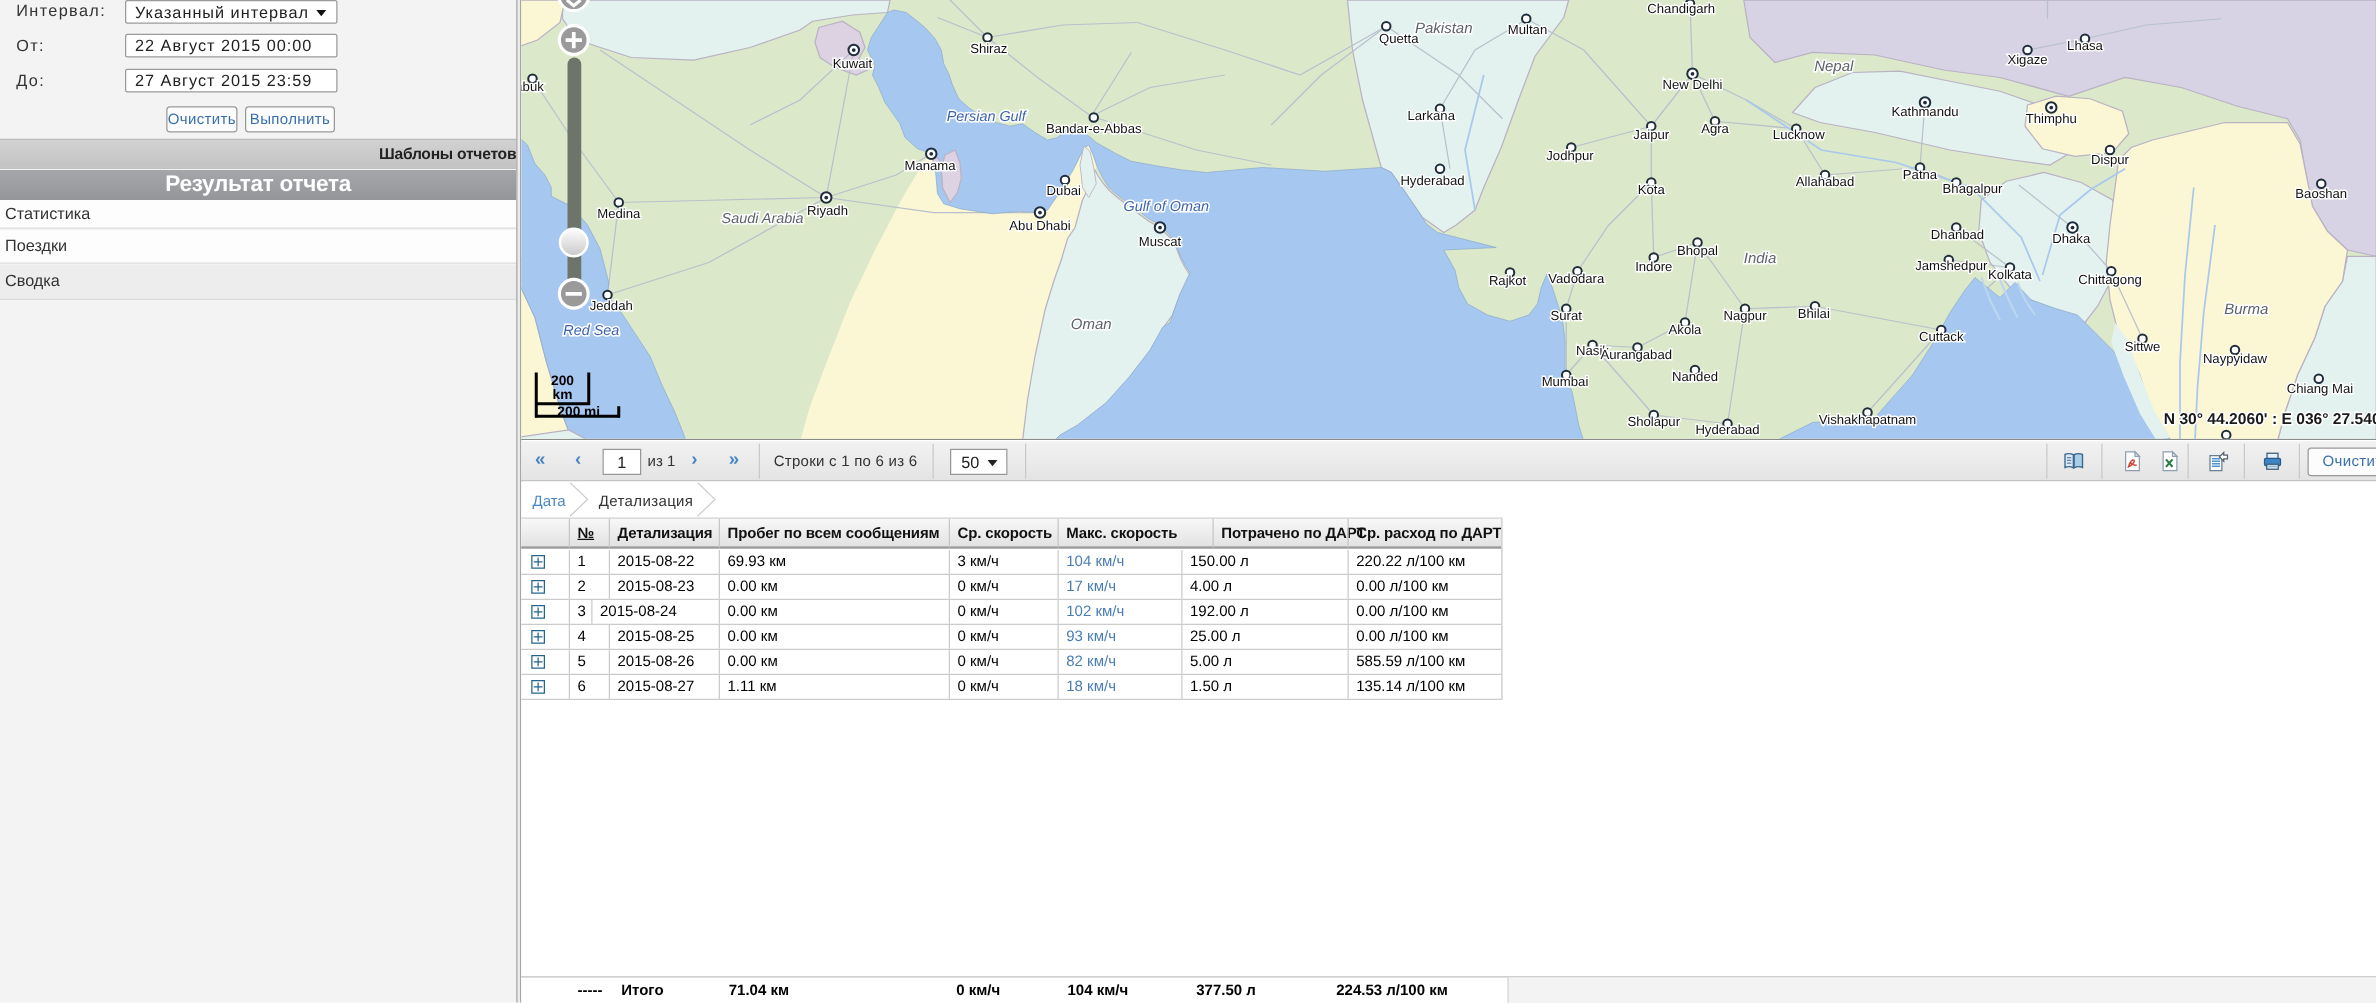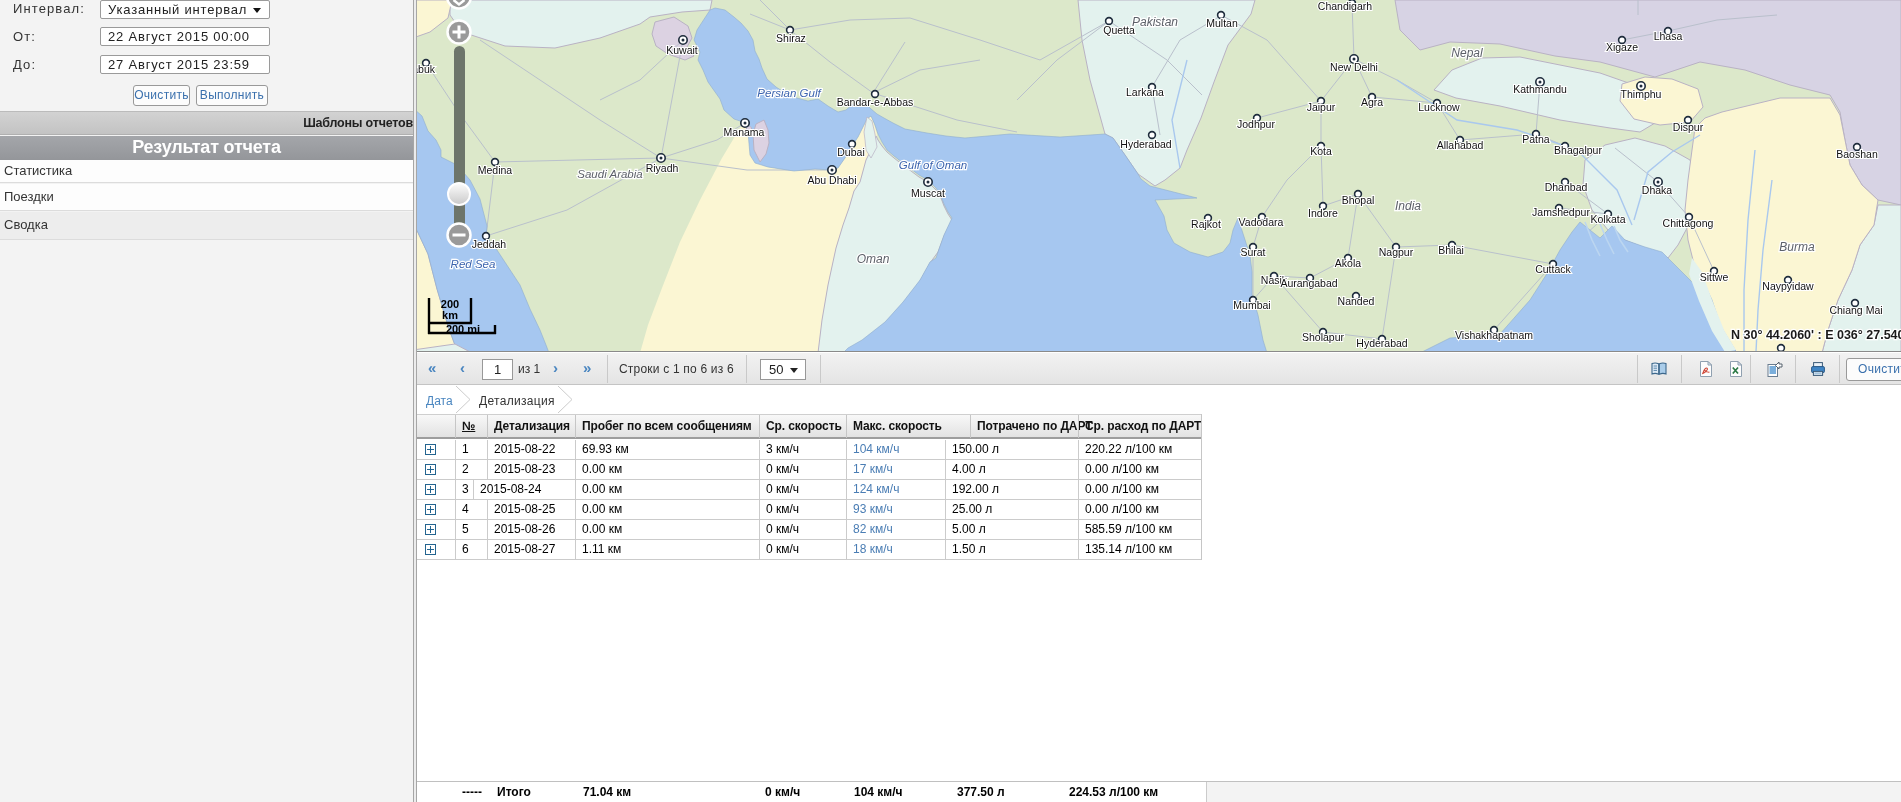--- a/index.html
+++ b/index.html
@@ -410,21 +410,21 @@
     <div class="c blue" style="left:429px;width:98px">17 км/ч</div>
     <div class="c" style="left:528px;width:132px">4.00 л</div>
     <div class="c" style="left:661px;width:123px">0.00 л/100 км</div>
   </div>
   <div class="row" style="top:66px">
       <span class="exp"></span>
     <div class="c" style="left:38px;width:31px">3</div>
     <div class="c" style="left:56px;width:87px">2015-08-24</div>
     <div class="c" style="left:158px;width:183px">0.00 км</div>
     <div class="c" style="left:342px;width:86px">0 км/ч</div>
-    <div class="c blue" style="left:429px;width:98px">124 км/ч</div>
+    <div class="c blue" style="left:429px;width:98px">102 км/ч</div>
     <div class="c" style="left:528px;width:132px">192.00 л</div>
     <div class="c" style="left:661px;width:123px">0.00 л/100 км</div>
   </div>
   <div class="row" style="top:86px">
       <span class="exp"></span>
     <div class="c" style="left:38px;width:31px">4</div>
     <div class="c" style="left:70px;width:87px">2015-08-25</div>
     <div class="c" style="left:158px;width:183px">0.00 км</div>
     <div class="c" style="left:342px;width:86px">0 км/ч</div>
     <div class="c blue" style="left:429px;width:98px">93 км/ч</div>

